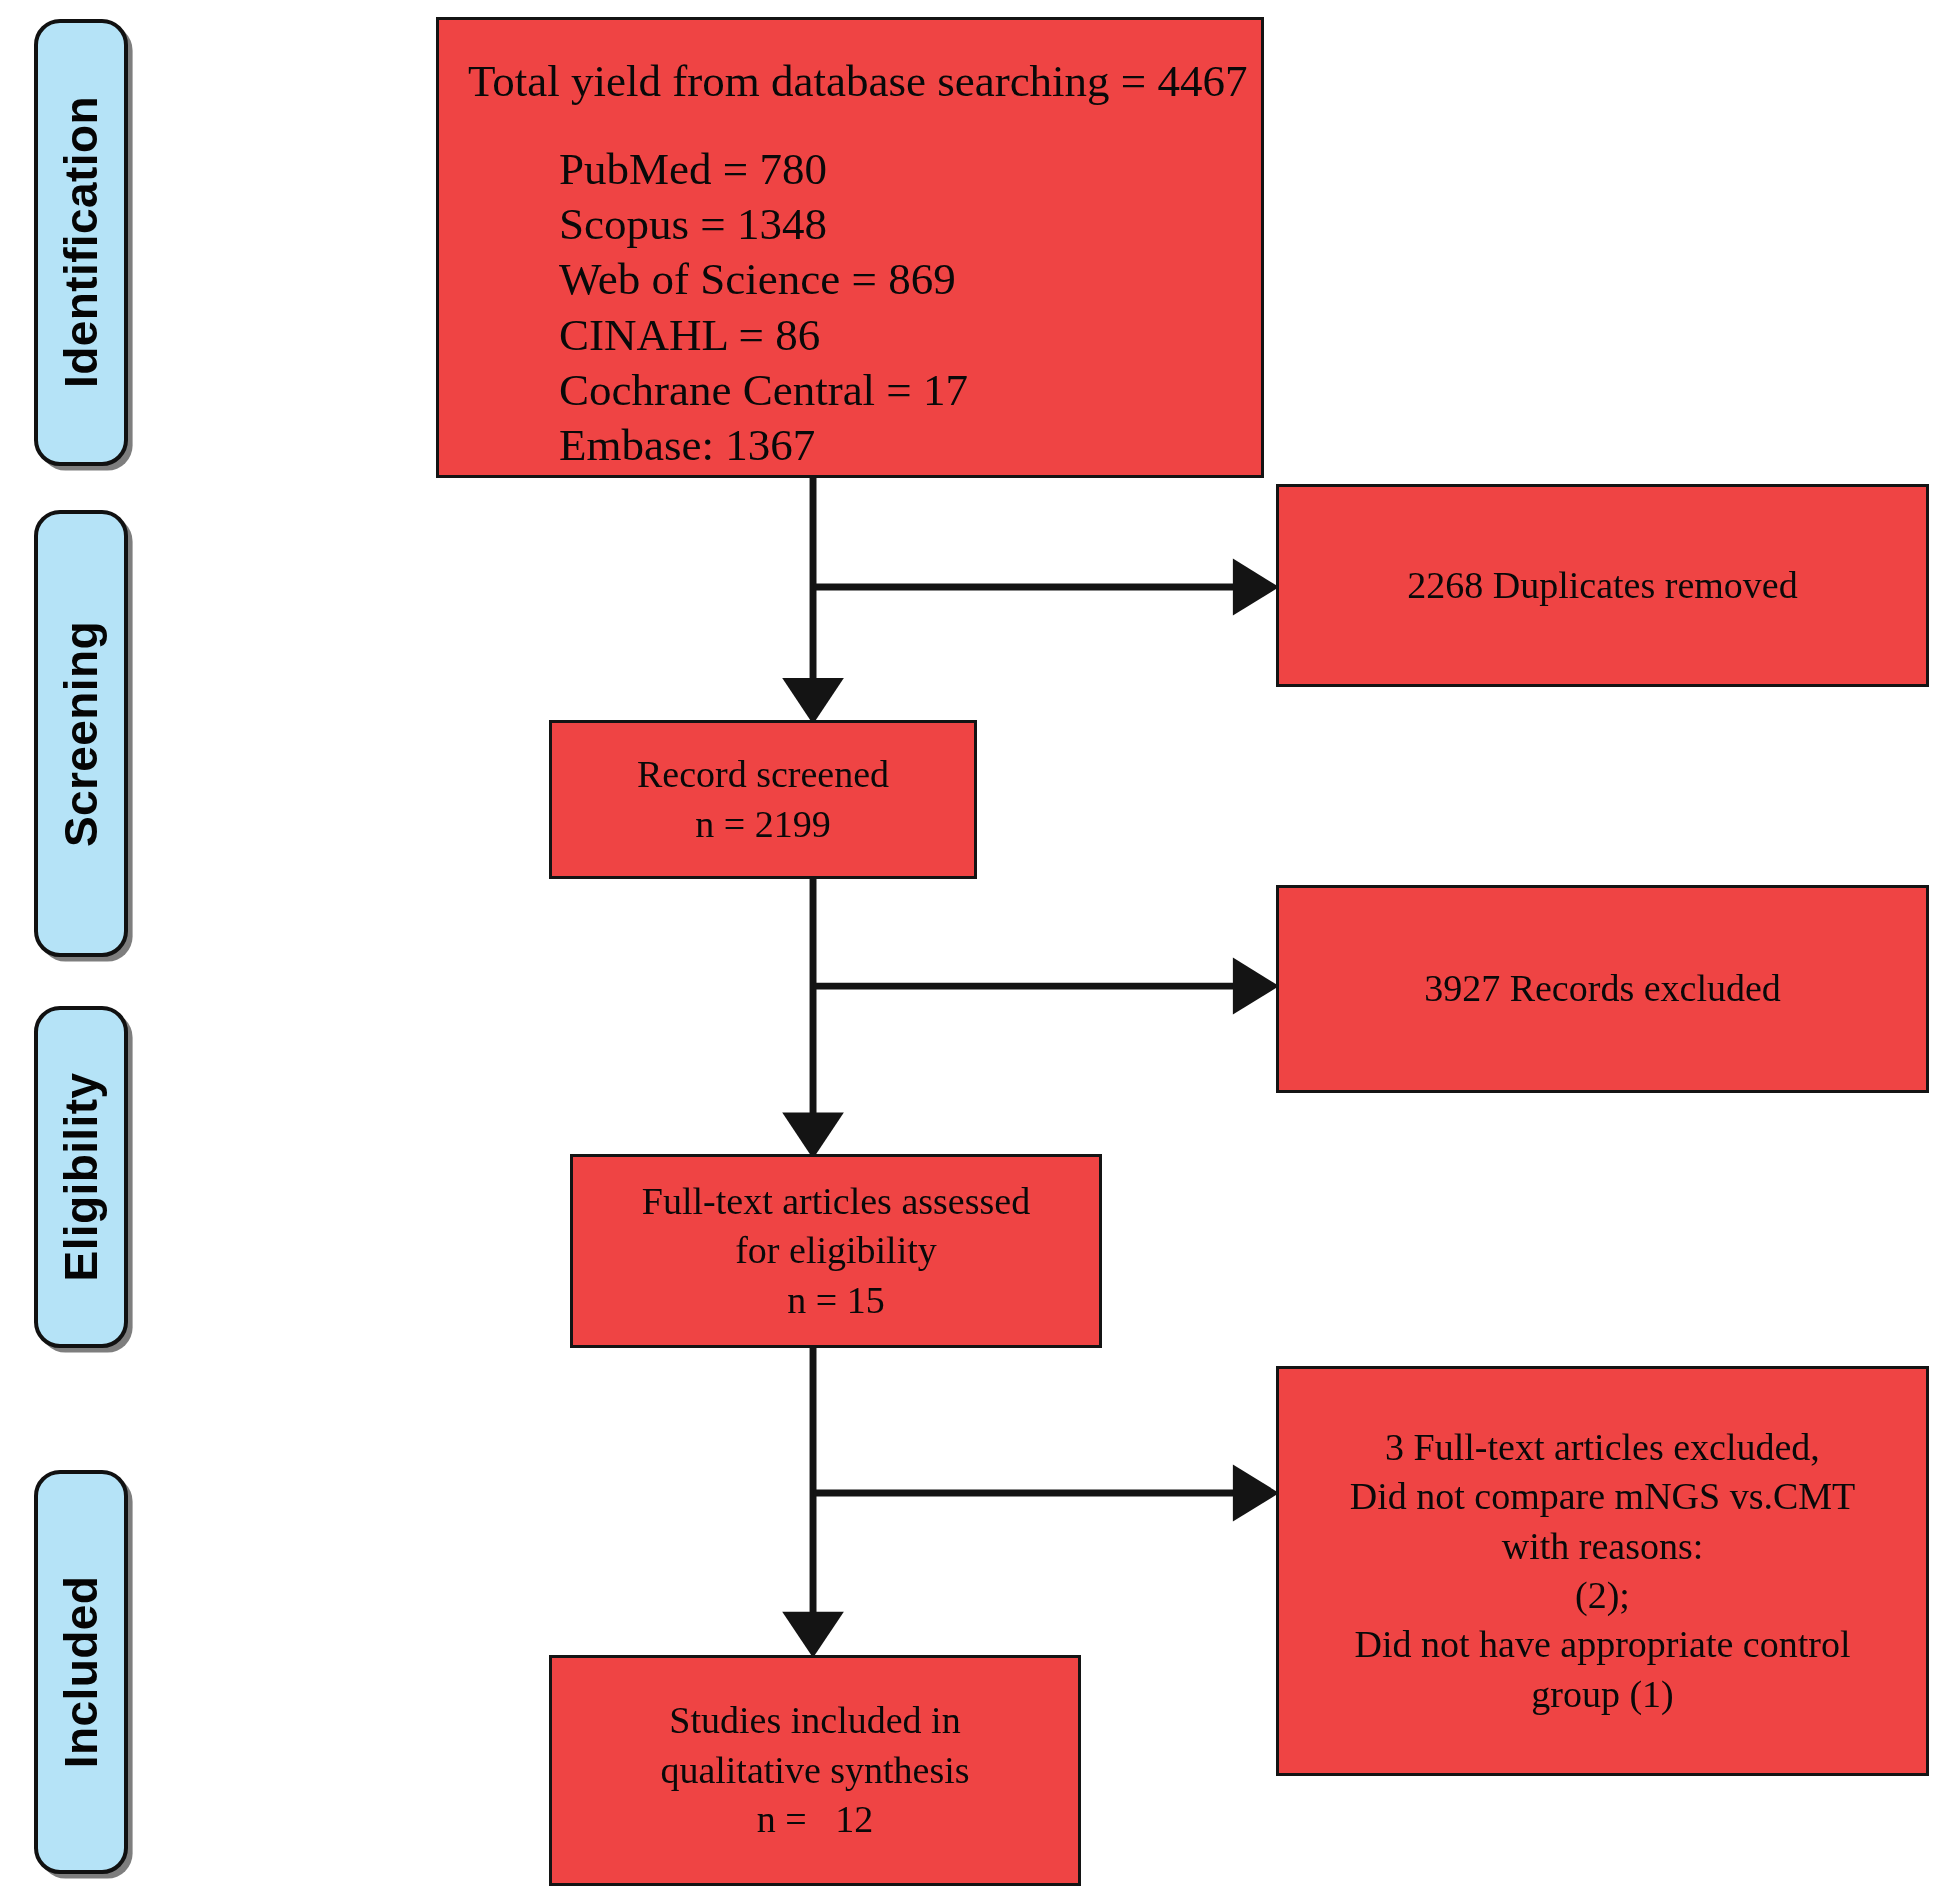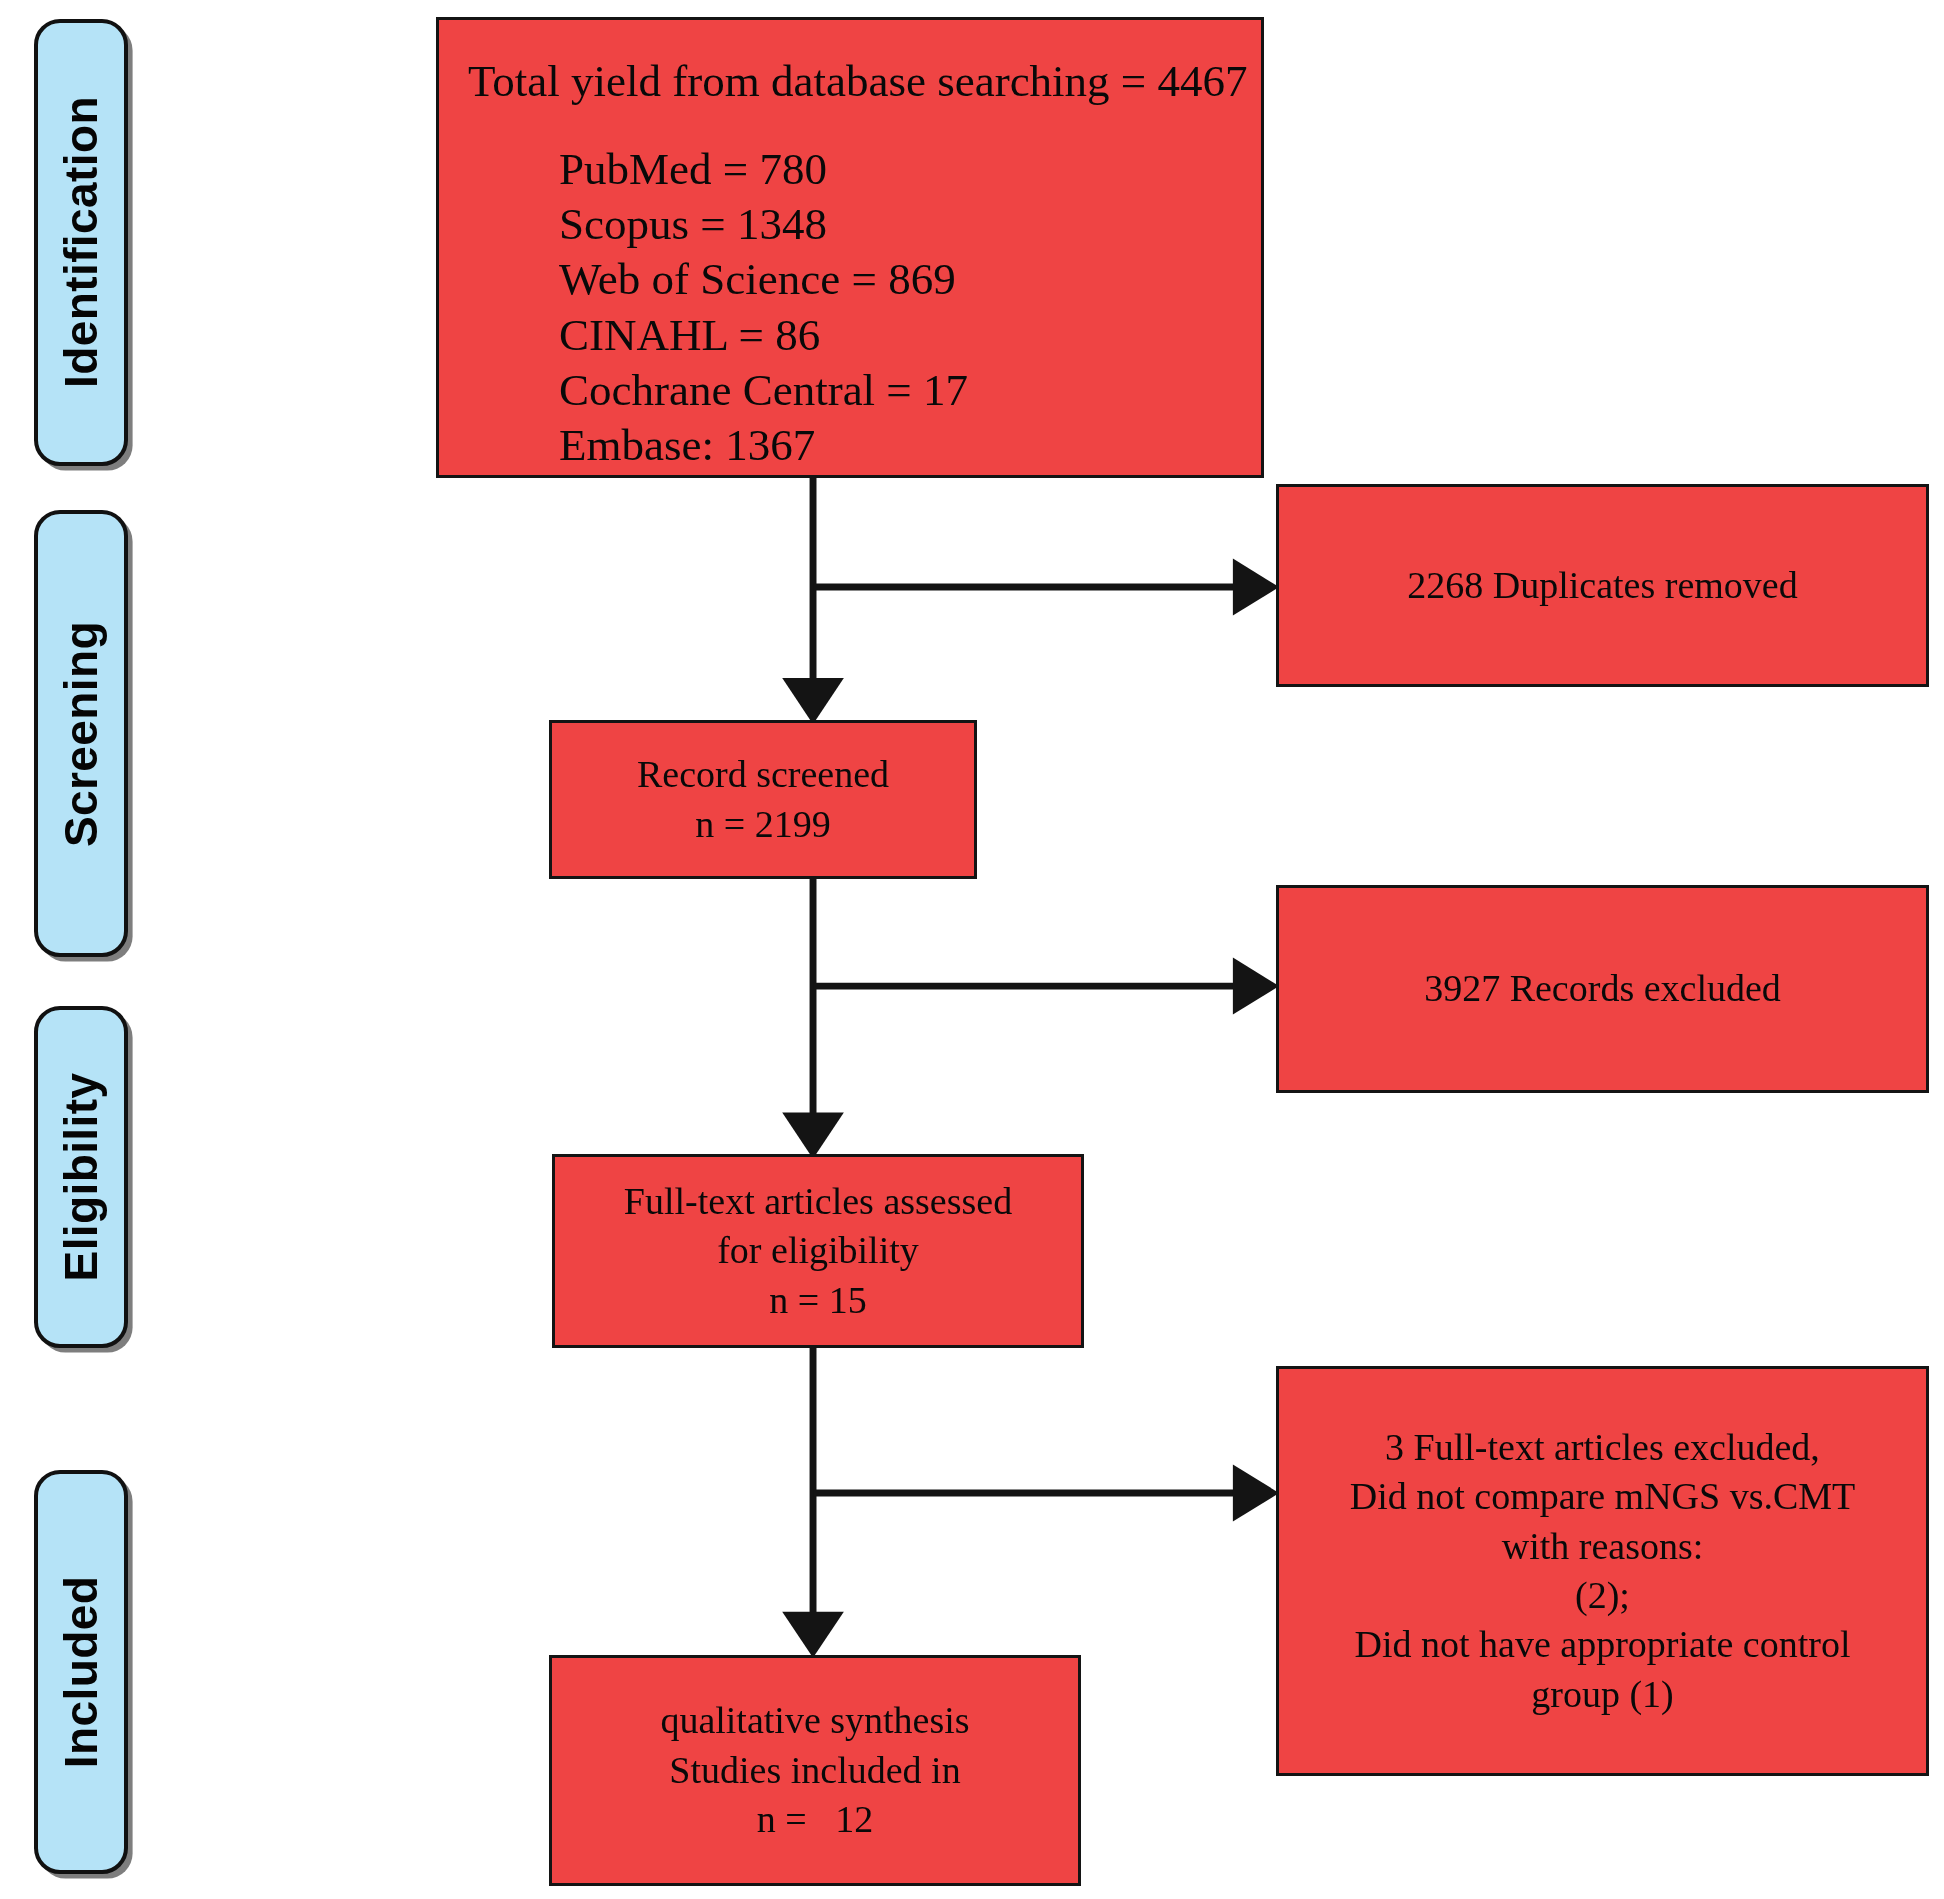--- a/index.html
+++ b/index.html
@@ -157,35 +157,35 @@
 
   <div class="flow-box" style="left:549px; top:720px; width:428px; height:159px;">
     <div class="box-line">Record screened</div>
     <div class="box-line">n = 2199</div>
   </div>
 
   <div class="flow-box" style="left:1276px; top:885px; width:653px; height:208px;">
     <div class="box-line">3927 Records excluded</div>
   </div>
 
-  <div class="flow-box" style="left:552px; top:1154px; width:532px; height:194px;">
+  <div class="flow-box" style="left:570px; top:1154px; width:532px; height:194px;">
     <div class="box-line">Full-text articles assessed</div>
     <div class="box-line">for eligibility</div>
     <div class="box-line">n = 15</div>
   </div>
 
   <div class="flow-box" style="left:1276px; top:1366px; width:653px; height:410px;">
     <div class="box-line">3 Full-text articles excluded,</div>
     <div class="box-line">Did not compare mNGS vs.CMT</div>
     <div class="box-line">with reasons:</div>
     <div class="box-line">(2);</div>
     <div class="box-line">Did not have appropriate control</div>
     <div class="box-line">group (1)</div>
   </div>
 
   <div class="flow-box" style="left:549px; top:1655px; width:532px; height:231px;">
+    <div class="box-line">Studies included in</div>
     <div class="box-line">qualitative synthesis</div>
-    <div class="box-line">Studies included in</div>
     <div class="box-line">n =   12</div>
   </div>
 
 </div>
 
 
 </body></html>

